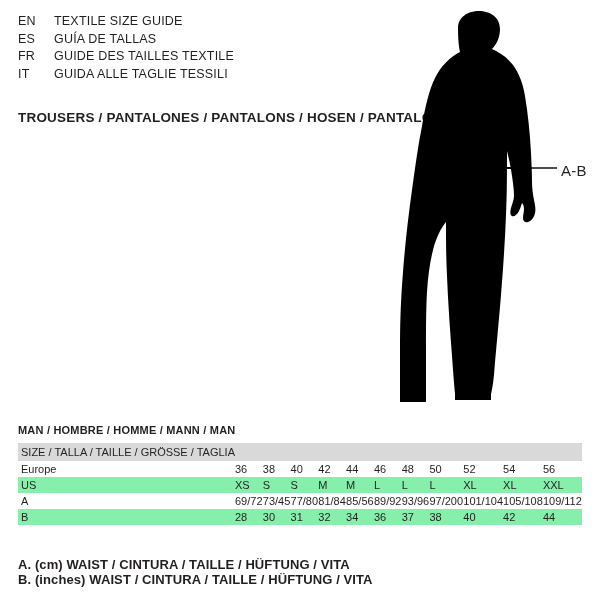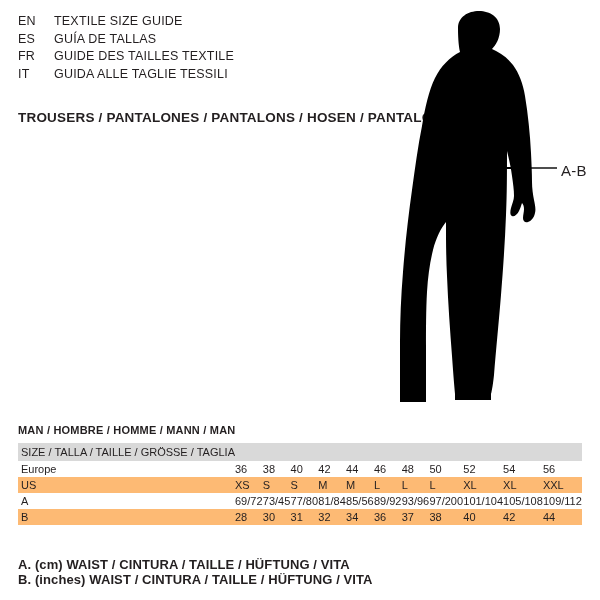--- a/index.html
+++ b/index.html
@@ -91,21 +91,21 @@
     padding: 2px 0 2px 0;
     text-align: left;
     white-space: nowrap;
   }
   table.size-table tr.head td {
     background: #d9d9d9;
     padding-top: 3px;
     padding-bottom: 3px;
   }
   table.size-table tr.shaded td {
-    background: #fdba74;
+    background: #86efac;
   }
   table.size-table td.label-col {
     width: 88px;
     padding-left: 3px;
   }
   table.size-table td.val {
     width: 43px;
   }
 
   .footnotes {

